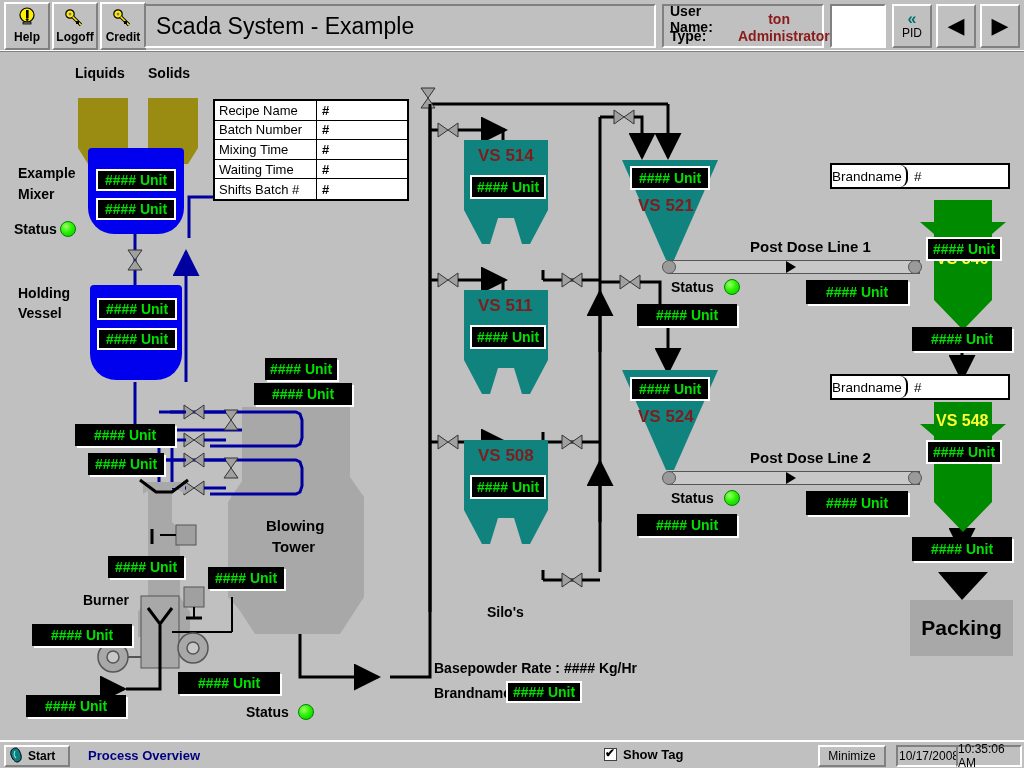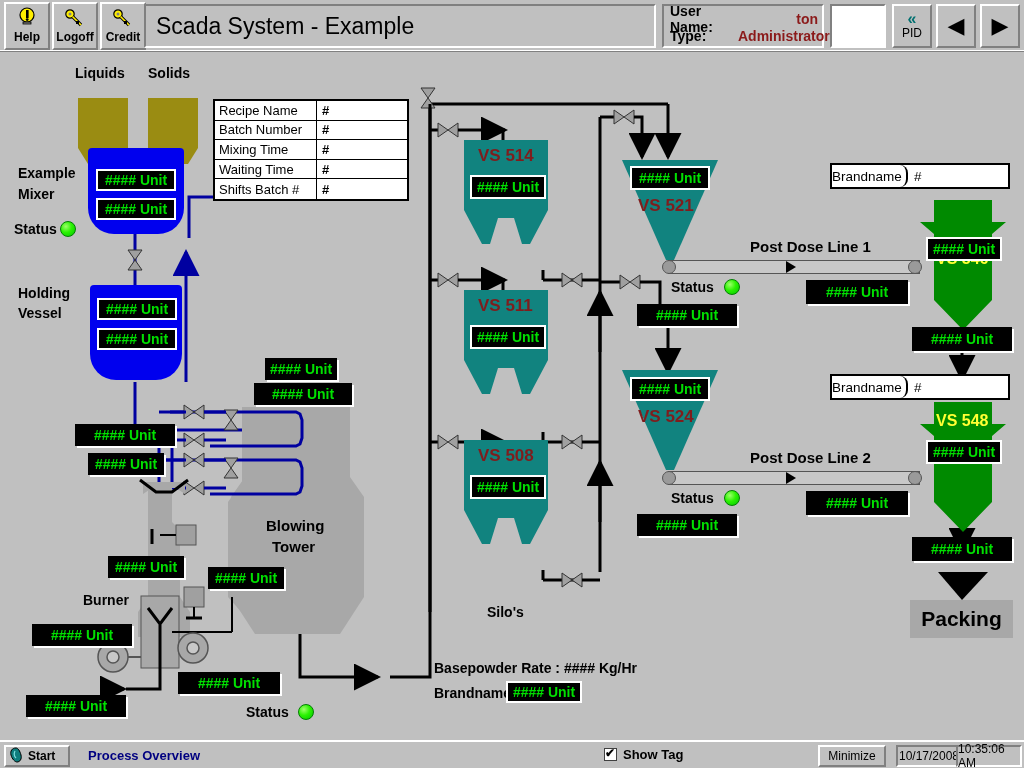--- a/index.html
+++ b/index.html
@@ -42,21 +42,21 @@
     position: absolute; left: 662px; top: 4px; width: 162px; height: 44px;
     background: #c0c0c0;
     border-top: 2px solid #808080; border-left: 2px solid #808080;
     border-right: 2px solid #ffffff; border-bottom: 2px solid #ffffff;
     padding: 4px 4px 0 6px;
     font-size: 14px; font-weight: bold;
   }
   .userrow { display: flex; height: 17px; align-items: center; }
   .userrow .lbl { color: #000; width: 72px; }
   .userrow .val { color: #8b1a1a; }
-  .userrow .val.center { width: 80px; text-align: right; }
+  .userrow .val.center { width: 80px; text-align: center; }
 
   .whitebox {
     position: absolute; left: 830px; top: 4px; width: 56px; height: 44px;
     background: #ffffff;
     border-top: 2px solid #808080; border-left: 2px solid #808080;
     border-right: 2px solid #ffffff; border-bottom: 2px solid #ffffff;
   }
   .navbtn {
     position: absolute; top: 4px; height: 44px;
     background: #c0c0c0;
@@ -136,21 +136,21 @@
     position: absolute; height: 14px; background: #c8c8c8;
     border: 1px solid #555;
   }
   .convRoll {
     position: absolute; width: 14px; height: 14px; border-radius: 50%;
     background: #9a9a9a; border: 1px solid #555;
   }
 
   
   .packing {
-    position: absolute; left: 910px; top: 600px; width: 103px; height: 38px;
+    position: absolute; left: 910px; top: 600px; width: 103px; height: 56px;
     background: #a8a8a8; color: #000; font-size: 21px; font-weight: bold;
     display: flex; align-items: center; justify-content: center;
   }
 
   
   .statusbar {
     position: absolute; left: 0; bottom: 0; width: 1024px; height: 28px;
     background: #c0c0c0; border-top: 2px solid #ffffff;
   }
   .startbtn {

